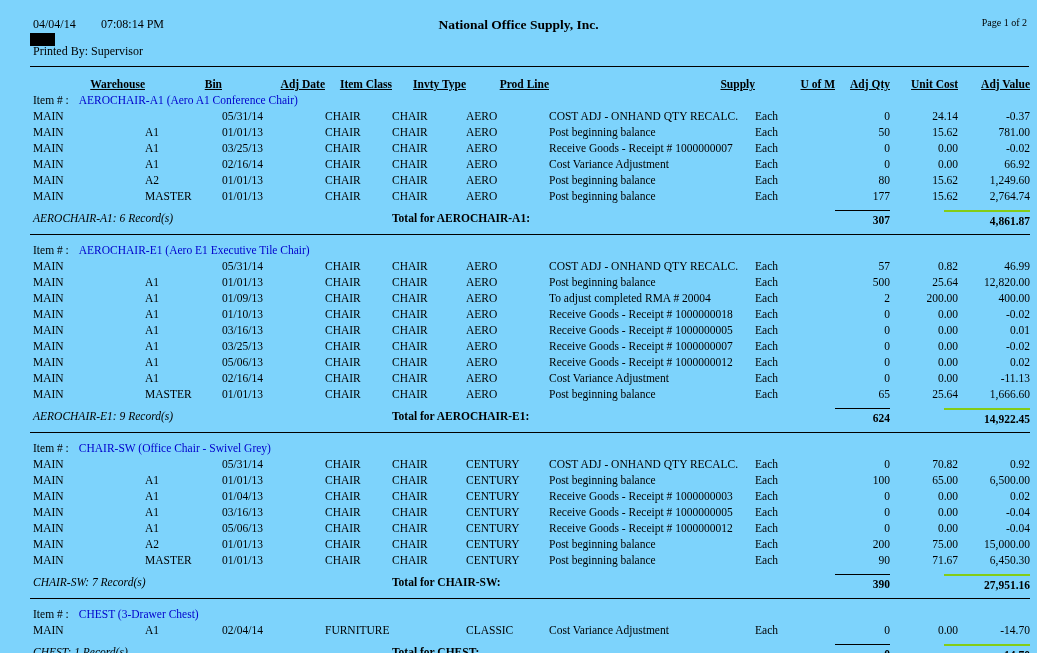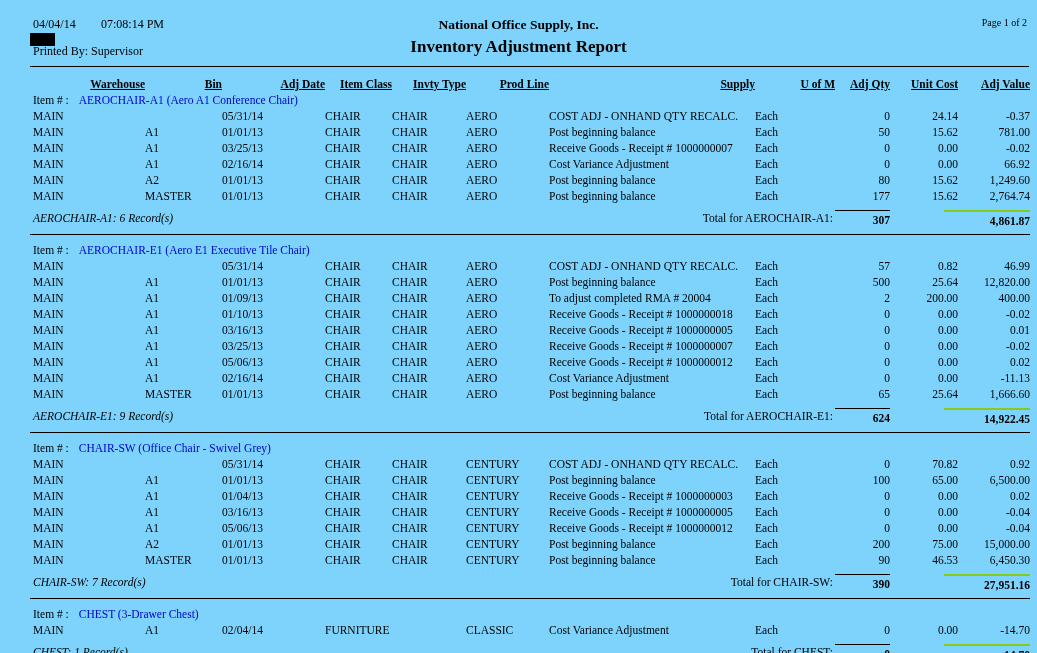--- a/index.html
+++ b/index.html
@@ -30,37 +30,36 @@
   }
   .row { line-height: 16px; height: 16px; white-space: nowrap; }
   .thead span { font-weight: bold; text-decoration: underline; text-align: right; }
   .num { text-align: right; }
 
   .item-row { height: 16px; line-height: 16px; white-space: nowrap; }
   .item-link { color: #0000cc; margin-left: 10px; cursor: pointer; }
 
   .gfooter { margin-top: 6px; line-height: 16px; }
   .rec-count   { grid-column: 1 / 5; font-style: italic; }
-  .total-label { grid-column: 5 / 9; text-align: right; font-weight: normal; padding-right: 2px; white-space: nowrap; }
+  .total-label { grid-column: 5 / 9; font-weight: bold; padding-right: 2px; white-space: nowrap; }
   .total-qty   { grid-column: 9;  font-weight: bold; border-top: 1px solid #000; padding-top: 1px; }
   .total-val   { grid-column: 11; font-weight: bold; border-top: 2px solid #84cc16; padding-top: 1px; margin-left: -14px; padding-left: 14px; }
 
   .sep { border: none; border-top: 1px solid #000; margin: 5px 0 7px -3px; width: 1000px; }
 </style>
 </head>
 <body>
 
 <div class="page">
   <span class="hdr-date">04/04/14</span>
   <span class="hdr-time">07:08:14 PM</span>
   <div class="company">National Office Supply, Inc.</div>
   <span class="page-num">Page 1 of 2</span>
   <div class="black-box"></div>
   <span class="printed-by">Printed By: Supervisor</span>
-  <div class="report-title">Inventory Adjustment Report</div>
   <div class="top-rule"></div>
 
   <div class="table">
       <div class="grid row thead">
         <span>Warehouse</span>
         <span>Bin</span>
         <span>Adj Date</span>
         <span>Item Class</span>
         <span>Invty Type</span>
         <span>Prod Line</span>
@@ -363,21 +362,21 @@
       <div class="grid row">
         <span>MAIN</span>
         <span>MASTER</span>
         <span>01/01/13</span>
         <span>CHAIR</span>
         <span>CHAIR</span>
         <span>CENTURY</span>
         <span>Post beginning balance</span>
         <span>Each</span>
         <span class="num">90</span>
-        <span class="num">46.53</span>
+        <span class="num">71.67</span>
         <span class="num">6,450.30</span>
       </div>
       <div class="grid gfooter">
         <span class="rec-count">CHAIR-SW: 7 Record(s)</span>
         <span class="total-label">Total for CHAIR-SW:</span>
         <span class="total-qty num">390</span>
         <span class="total-val num">27,951.16</span>
       </div>
       <hr class="sep">
       <div class="item-row"><span>Item # :</span><span class="item-link">CHEST (3-Drawer Chest)</span></div>

